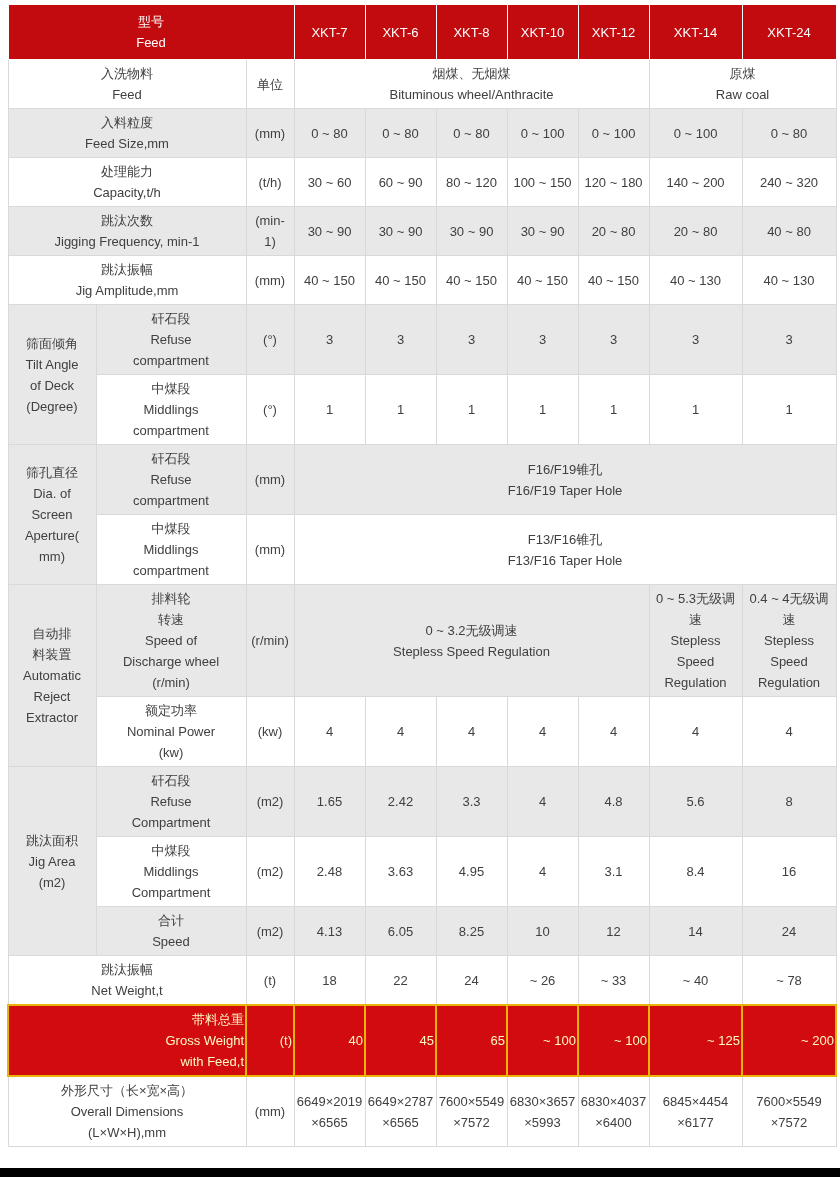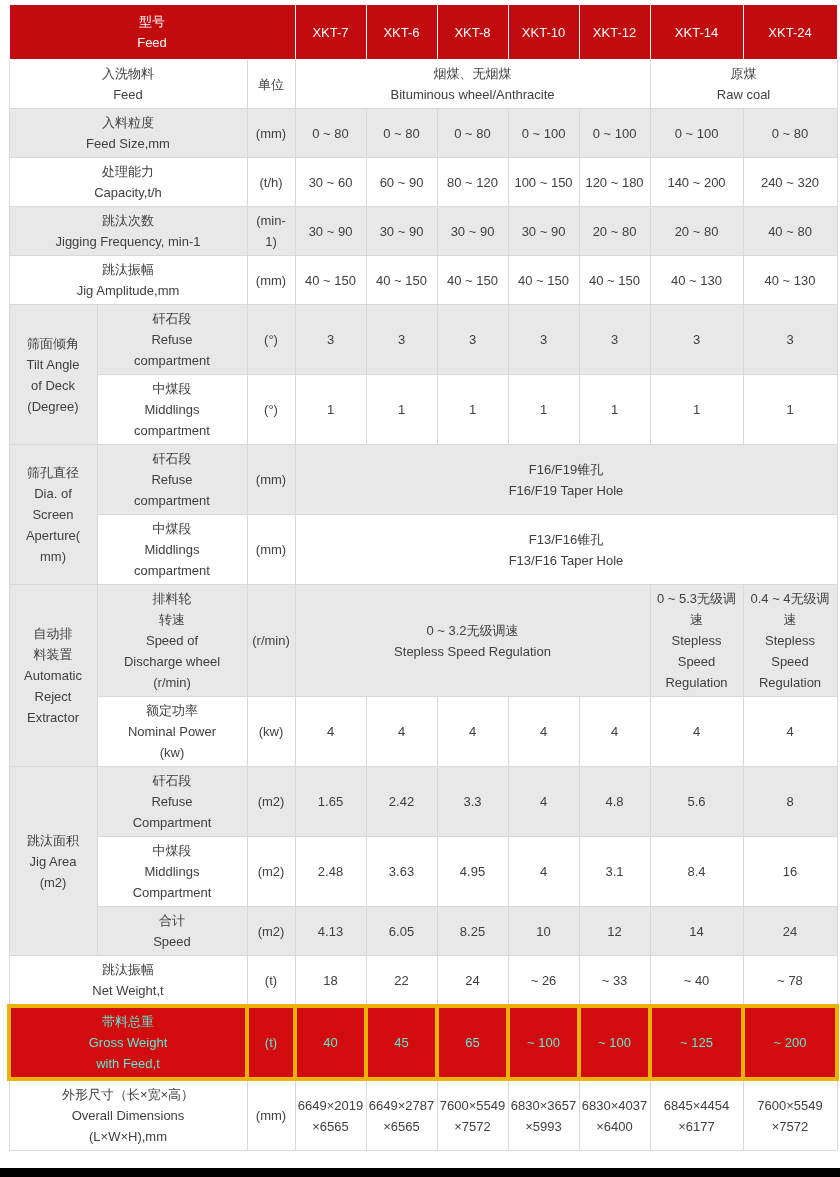--- a/index.html
+++ b/index.html
@@ -22,22 +22,23 @@
     font-weight: normal;
     overflow: hidden;
   }
   .spec thead th {
     background: #c20b0f; color: #ffffff;
     border: 1px solid #ffffff;
     padding: 6px 1px;
   }
   tr.stripe td { background: #e9e8e8; }
   tr.redrow td {
-    background: #d20b0f; color: #5eead4;
-    border: 4px solid #eab308;
+    background: #d20b0f; color: #fef9c3;
+    border: 2px solid #eab308;
+    text-align: right;
   }
   .footer-bar {
     position: absolute; left: 0; bottom: 0;
     width: 840px; height: 9px; background: #000000;
   }
 </style>
 </head>
 <body>
 
 <table class="spec">

